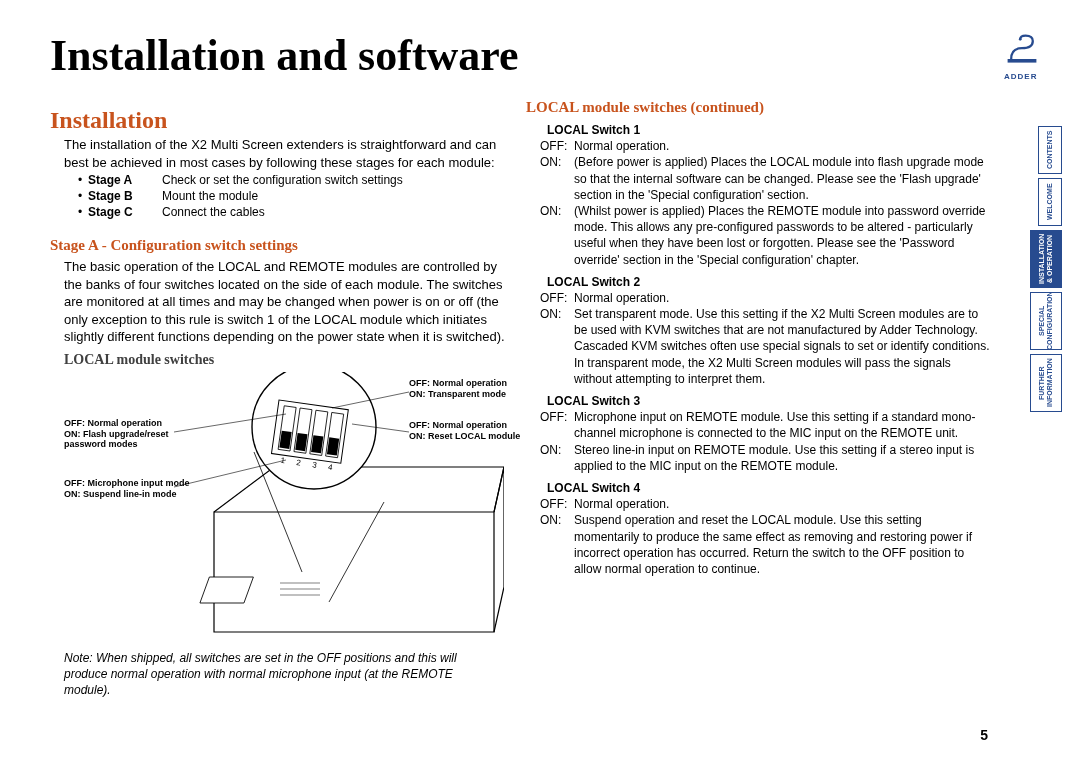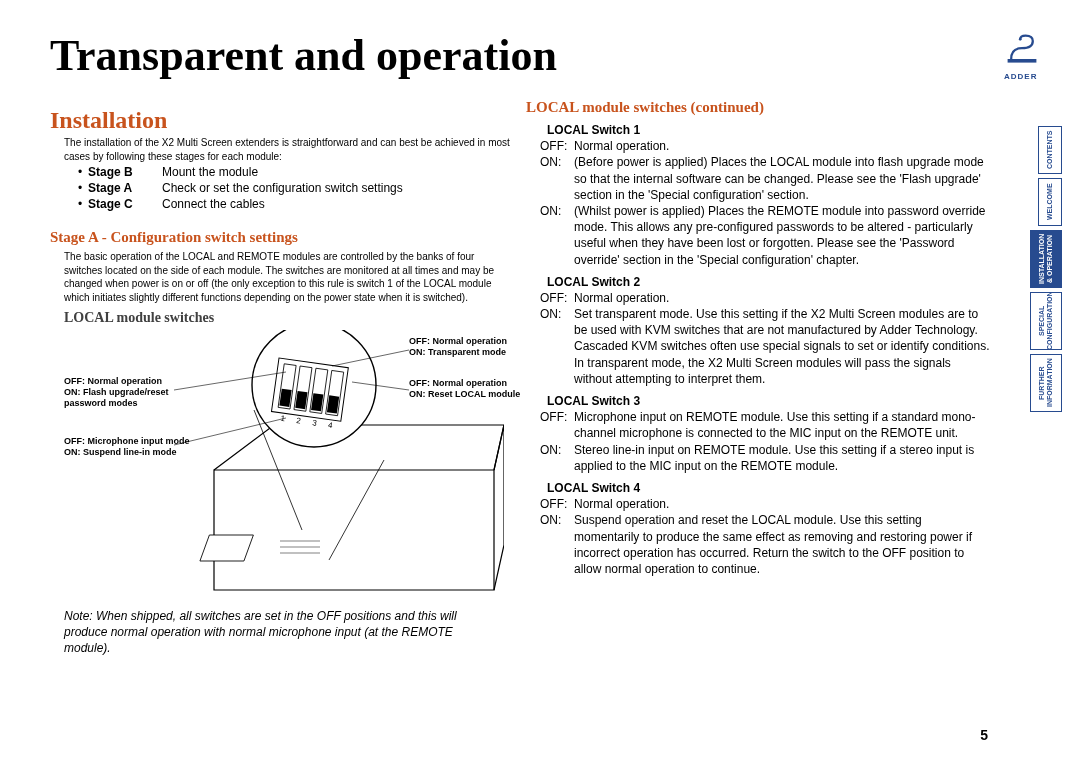--- a/index.html
+++ b/index.html
@@ -38,21 +38,21 @@
     font-family: Georgia, serif;
   }
   .sub2-title {
     font-size: 14px;
     font-weight: bold;
     color: #404040;
     margin: 6px 0 2px 0;
     font-family: Georgia, serif;
   }
   .body-text {
-    font-size: 10px;
+    font-size: 13px;
     line-height: 1.35;
     font-family: Arial, Helvetica, sans-serif;
     margin: 0 0 2px 14px;
   }
   .stage-list {
     font-size: 12px;
     font-family: Arial, Helvetica, sans-serif;
     margin: 2px 0 0 28px;
     padding: 0;
     list-style: none;
@@ -143,30 +143,30 @@
 
   <div class="logo">
     <svg viewBox="0 0 40 40">
       <path d="M8 30 Q8 18 20 18 Q32 18 32 10 Q32 4 24 4 Q18 4 18 8" stroke="#274b8f" stroke-width="2.5" fill="none" stroke-linecap="round"></path>
       <circle cx="18" cy="8" r="1.5" fill="#274b8f"></circle>
       <path d="M4 34 L36 34 L36 30 L4 30 Z" fill="#274b8f"></path>
     </svg>
     <div class="logo-text">ADDER</div>
   </div>
 
-  <h1 class="main-title">Transparent and operation</h1>
+  <h1 class="main-title">Installation and software</h1>
 
   <div class="two-col">
 
     <div class="col">
       <div class="section-title">Installation</div>
       <p class="body-text">The installation of the X2 Multi Screen extenders is straightforward and can best be achieved in most cases by following these stages for each module:</p>
       <ul class="stage-list">
+        <li><span class="bullet">•</span><span class="stage-label">Stage A</span><span>Check or set the configuration switch settings</span></li>
         <li><span class="bullet">•</span><span class="stage-label">Stage B</span><span>Mount the module</span></li>
-        <li><span class="bullet">•</span><span class="stage-label">Stage A</span><span>Check or set the configuration switch settings</span></li>
         <li><span class="bullet">•</span><span class="stage-label">Stage C</span><span>Connect the cables</span></li>
       </ul>
 
       <div class="subsection-title">Stage A - Configuration switch settings</div>
       <p class="body-text">The basic operation of the LOCAL and REMOTE modules are controlled by the banks of four switches located on the side of each module. The switches are monitored at all times and may be changed when power is on or off (the only exception to this rule is switch 1 of the LOCAL module which initiates slightly different functions depending on the power state when it is switched).</p>
 
       <div class="sub2-title" style="margin-left:14px">LOCAL module switches</div>
 
       <div class="diagram-area">
         <svg viewBox="0 0 440 270" width="440" height="270">

